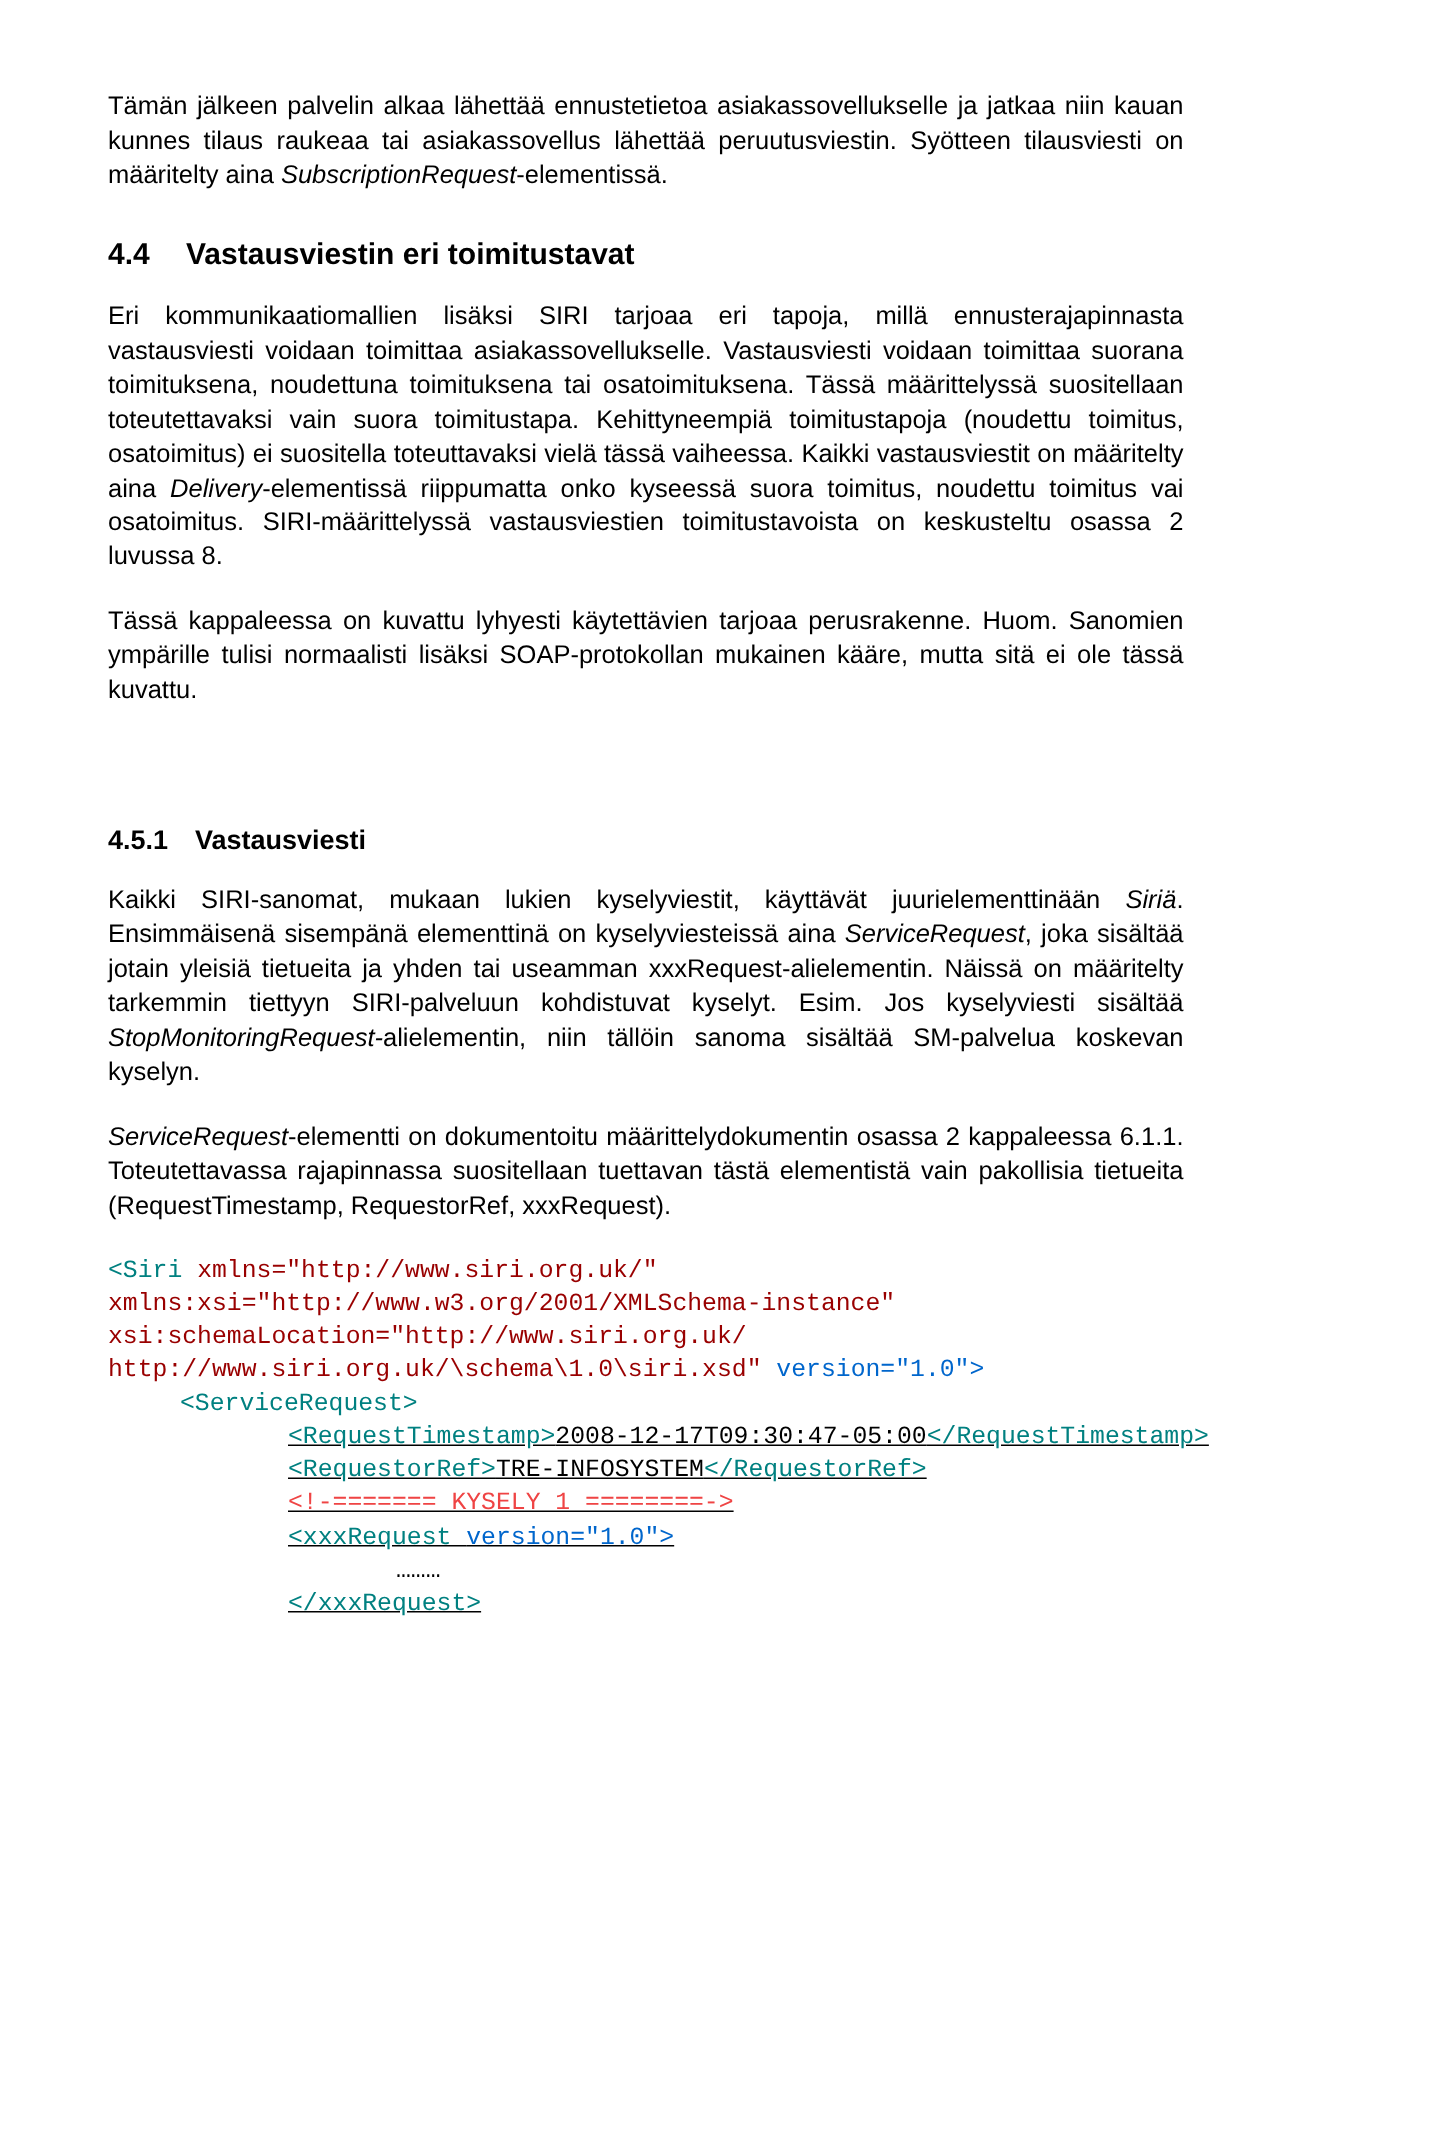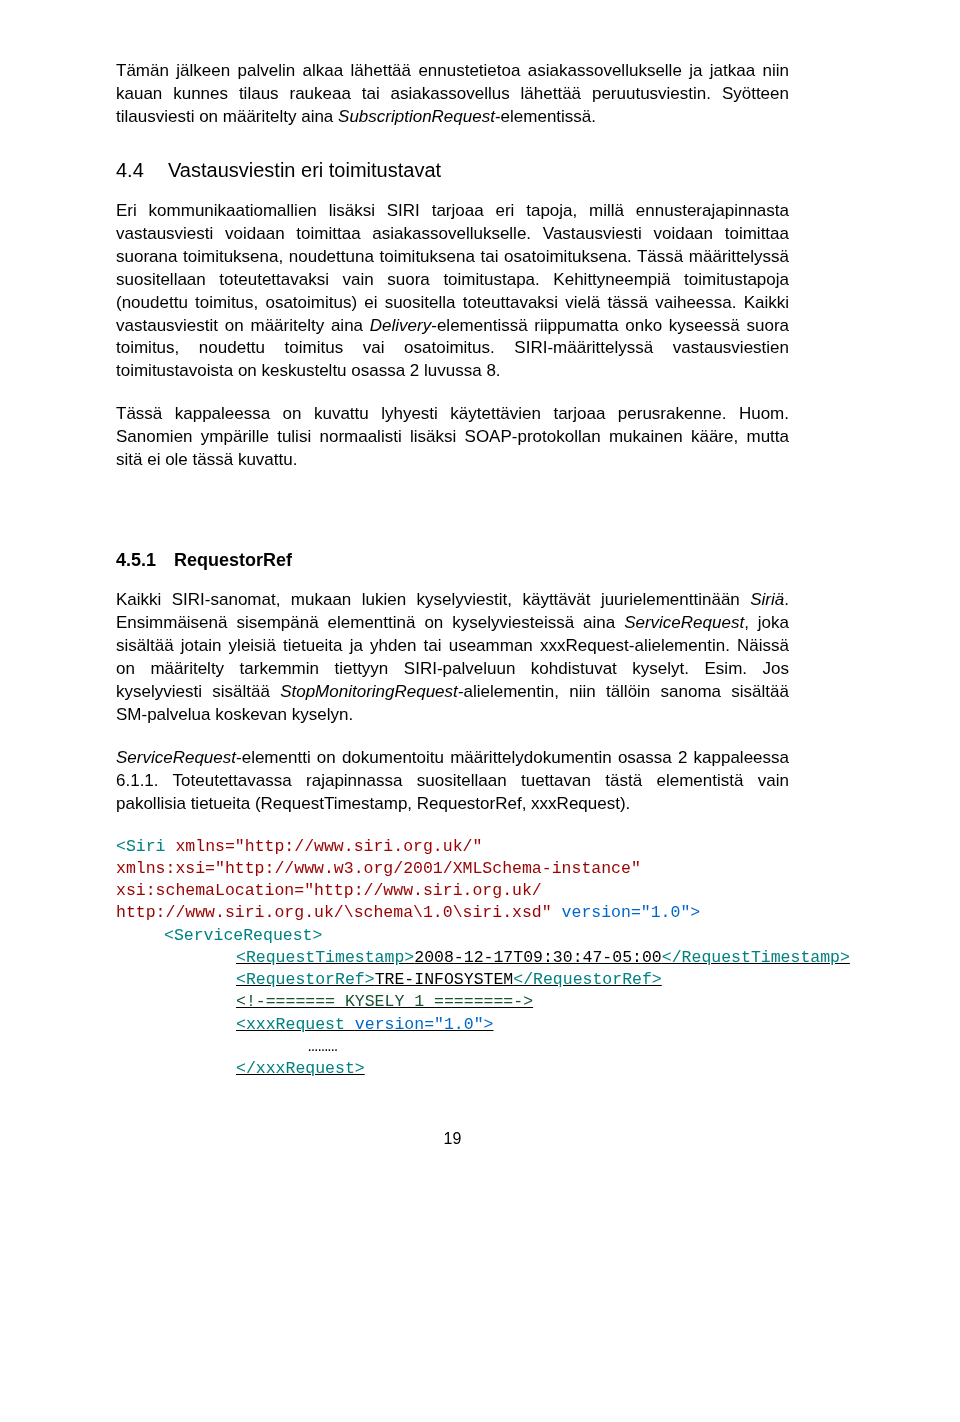--- a/index.html
+++ b/index.html
@@ -5,35 +5,35 @@
   body {
     margin: 0;
     padding: 0;
     background: #fff;
     font-family: Arial, Helvetica, sans-serif;
     color: #000;
     width: 960px;
   }
   .page {
     width: 884px;
-    padding: 60px 95px 40px 116px;
+    padding: 60px 95px 40px 72px;
     box-sizing: border-box;
   }
   .para {
     font-size: 17px;
     line-height: 1.35;
     margin: 0 0 20px 0;
     text-align: justify;
   }
   .italic {
     font-style: italic;
   }
   h2.sec {
     font-size: 20px;
-    font-weight: normal;
+    font-weight: bold;
     margin: 30px 0 18px 0;
   }
   h2.sec .num {
     display: inline-block;
     width: 52px;
   }
   h3.subsec {
     font-size: 18px;
     font-weight: bold;
     margin: 30px 0 18px 0;
@@ -46,21 +46,21 @@
   .code {
     font-family: "Courier New", Courier, monospace;
     font-size: 16.5px;
     line-height: 1.35;
     white-space: pre;
     margin: 0;
   }
   .blue { color: #0066cc; }
   .teal { color: #008080; text-align: right; }
   .red  { color: #990000; }
-  .grey { color: #14532d; }
+  .grey { color: #ef4444; }
   .pagenum {
     text-align: center;
     font-size: 16px;
     margin-top: 50px;
   }
   .indent1 { padding-left: 48px; }
   .indent2 { padding-left: 120px; text-decoration: underline; }
   .indent3 { padding-left: 192px; }
 </style>
 </head>
@@ -79,21 +79,21 @@
   <p class="para">
     <span>Eri kommunikaatiomallien lisäksi SIRI tarjoaa eri tapoja, millä ennusterajapinnasta vastausviesti voidaan toimittaa asiakassovellukselle. Vastausviesti voidaan toimittaa suorana toimituksena, noudettuna toimituksena tai osatoimituksena. Tässä määrittelyssä suositellaan toteutettavaksi vain suora toimitustapa. Kehittyneempiä toimitustapoja (noudettu toimitus, osatoimitus) ei suositella toteuttavaksi vielä tässä vaiheessa. Kaikki vastausviestit on määritelty aina </span><span class="italic">Delivery</span><span>-elementissä riippumatta onko kyseessä suora toimitus, noudettu toimitus vai osatoimitus. SIRI-määrittelyssä  vastausviestien toimitustavoista on keskusteltu osassa 2 luvussa 8.</span>
   </p>
 
 
   <p class="para">
     <span>Tässä kappaleessa on kuvattu lyhyesti käytettävien tarjoaa perusrakenne. Huom. Sanomien ympärille tulisi normaalisti lisäksi SOAP-protokollan mukainen kääre, mutta sitä ei ole tässä kuvattu.</span>
   </p>
 
   <h3 class="subsec">
-    <span class="num">4.5.1</span><span>RequestorRef</span>
+    <span class="num">4.5.1</span><span>Vastausviesti</span>
   </h3>
 
   <p class="para">
     <span>Kaikki SIRI-sanomat, mukaan lukien kyselyviestit, käyttävät juurielementtinään </span><span class="italic">Siriä</span><span>. Ensimmäisenä sisempänä elementtinä on kyselyviesteissä aina </span><span class="italic">ServiceRequest</span><span>, joka sisältää jotain yleisiä tietueita ja yhden tai useamman xxxRequest-alielementin. Näissä on määritelty tarkemmin tiettyyn SIRI-palveluun kohdistuvat kyselyt. Esim. Jos kyselyviesti sisältää </span><span class="italic">StopMonitoringRequest-</span><span>alielementin, niin tällöin sanoma sisältää SM-palvelua koskevan kyselyn.</span>
   </p>
 
   <p class="para">
     <span class="italic">ServiceRequest</span><span>-elementti on dokumentoitu määrittelydokumentin osassa 2 kappaleessa 6.1.1. Toteutettavassa rajapinnassa suositellaan tuettavan tästä elementistä vain pakollisia tietueita (RequestTimestamp, RequestorRef, xxxRequest).</span>
   </p>
 
@@ -102,15 +102,14 @@
 <span class="red">xsi:schemaLocation="http://www.siri.org.uk/</span>
 <span class="red">http://www.siri.org.uk/\schema\1.0\siri.xsd" </span><span class="blue">version="1.0"&gt;</span>
 <span class="indent1"><span class="teal">&lt;ServiceRequest&gt;</span></span>
 <span class="indent2"><span class="teal">&lt;RequestTimestamp&gt;</span><span>2008-12-17T09:30:47-05:00</span><span class="teal">&lt;/RequestTimestamp&gt;</span></span>
 <span class="indent2"><span class="teal">&lt;RequestorRef&gt;</span><span>TRE-INFOSYSTEM</span><span class="teal">&lt;/RequestorRef&gt;</span></span>
 <span class="indent2"><span class="grey">&lt;!-======= KYSELY 1 ========-&gt;</span></span>
 <span class="indent2"><span class="teal">&lt;xxxRequest </span><span class="blue">version="1.0"&gt;</span></span>
 <span class="indent3"><span>………</span></span>
 <span class="indent2"><span class="teal">&lt;/xxxRequest&gt;</span></span></div>
 
-  <div class="pagenum">19</div>
 
 </div>
 
 </body></html>

